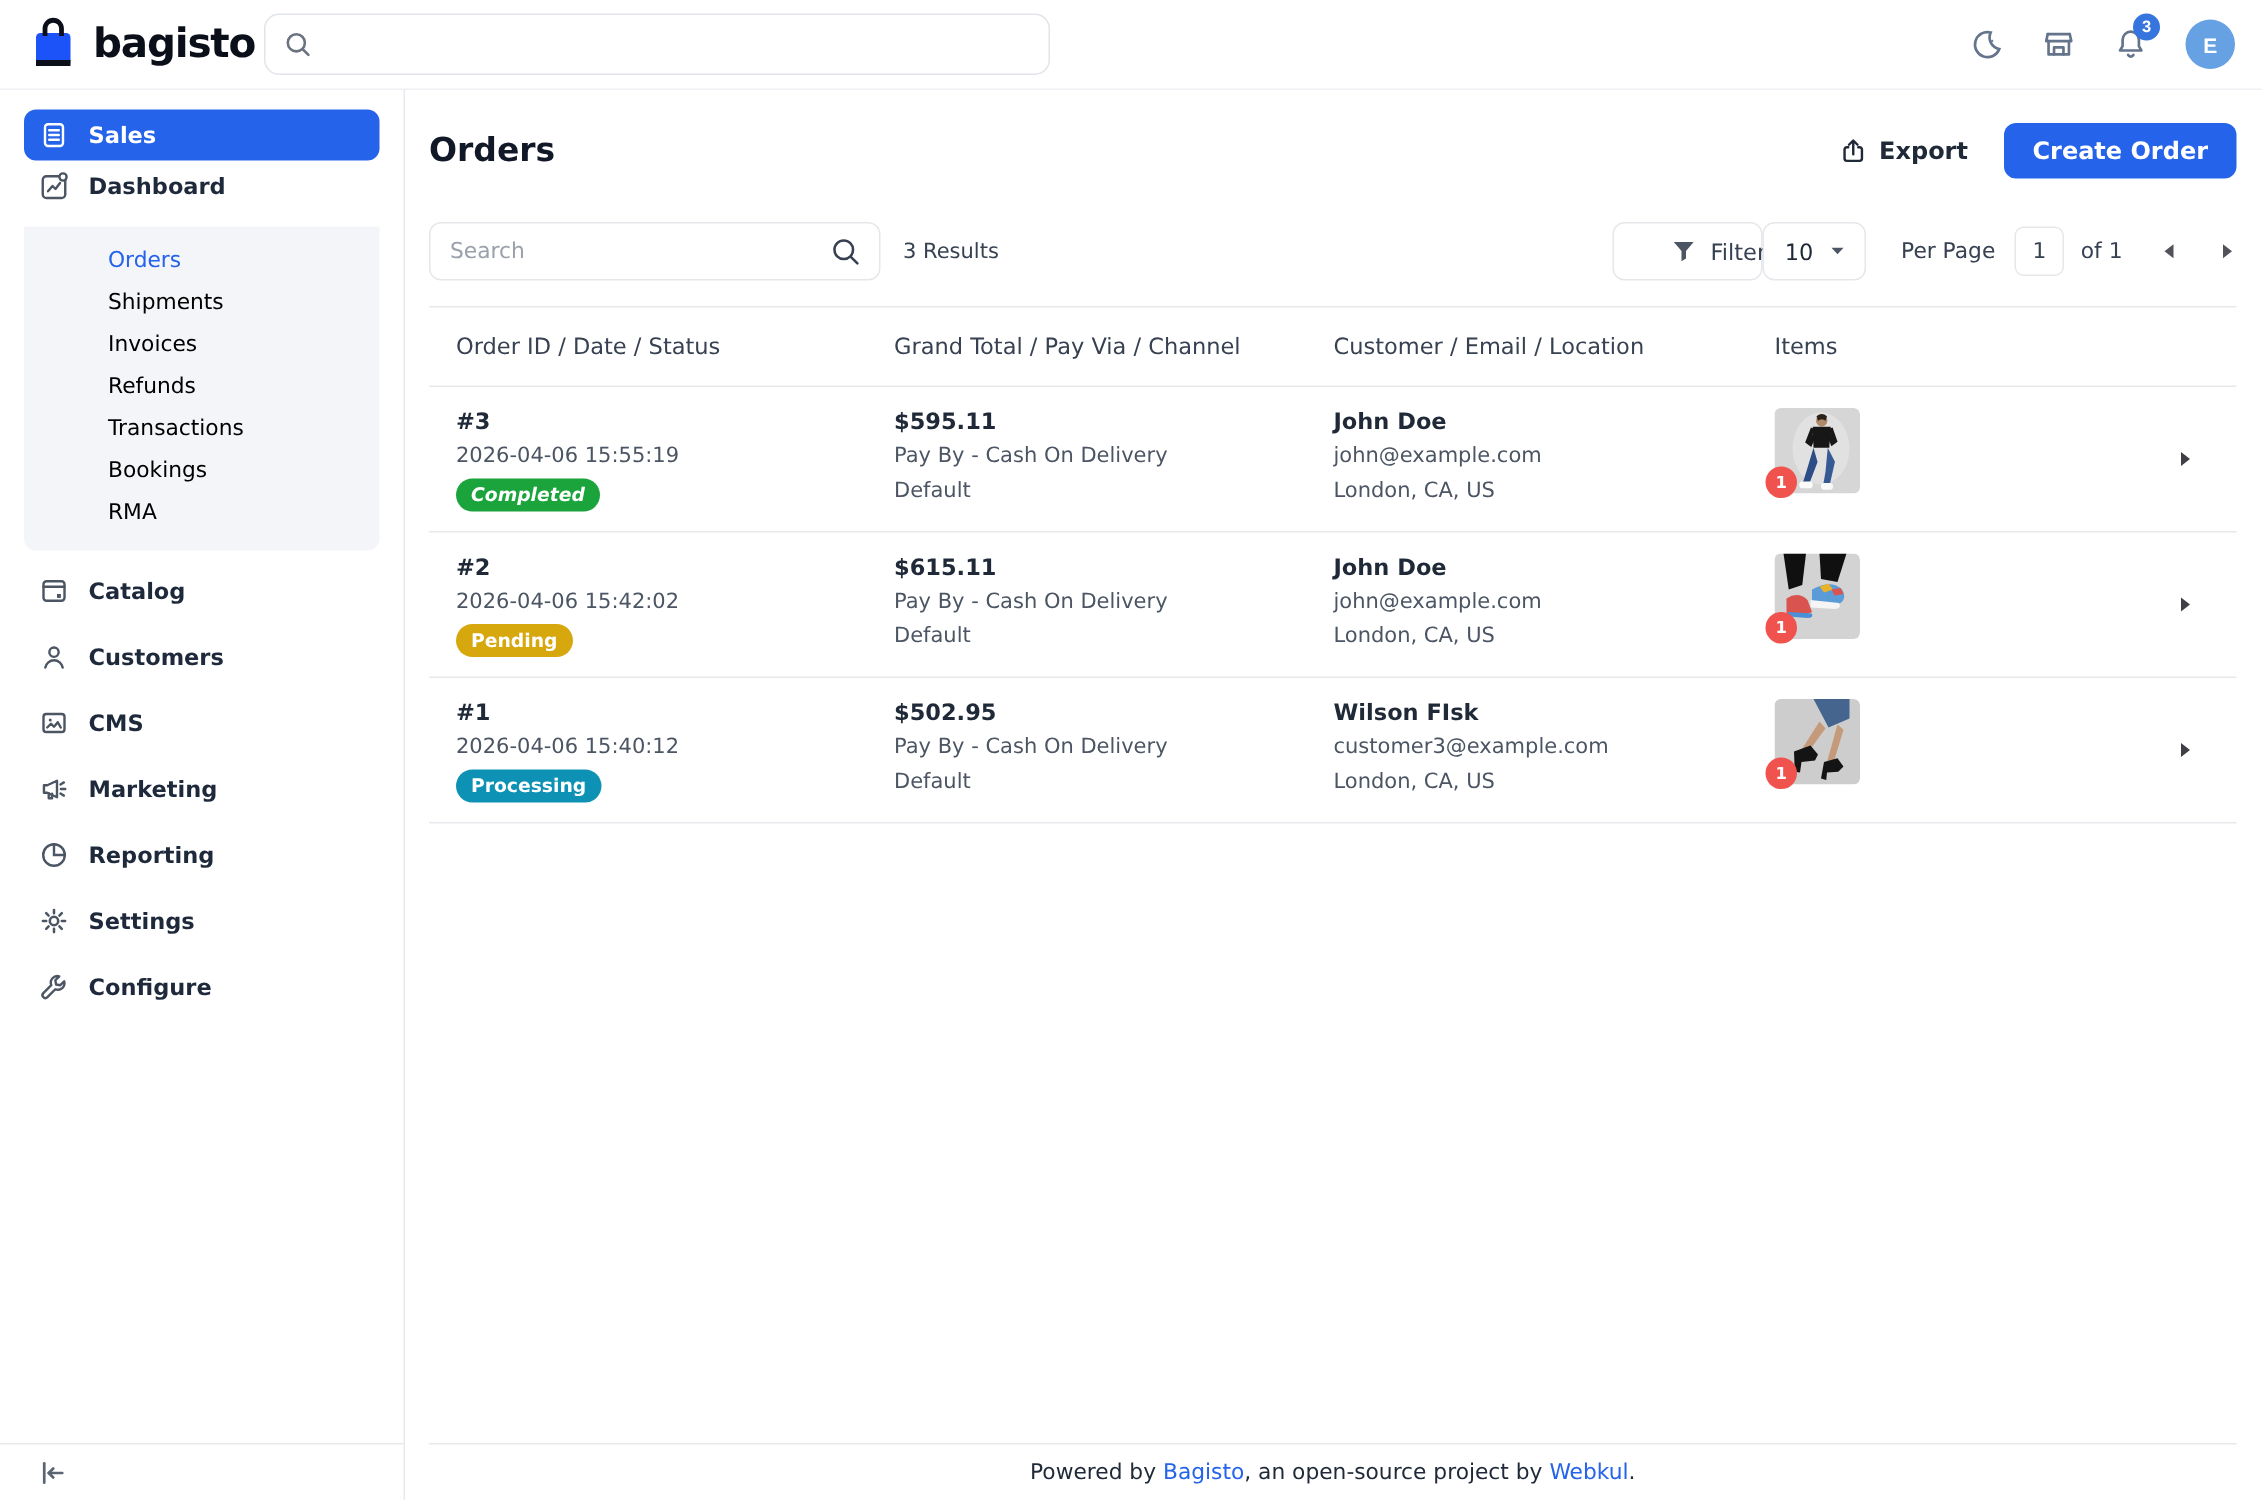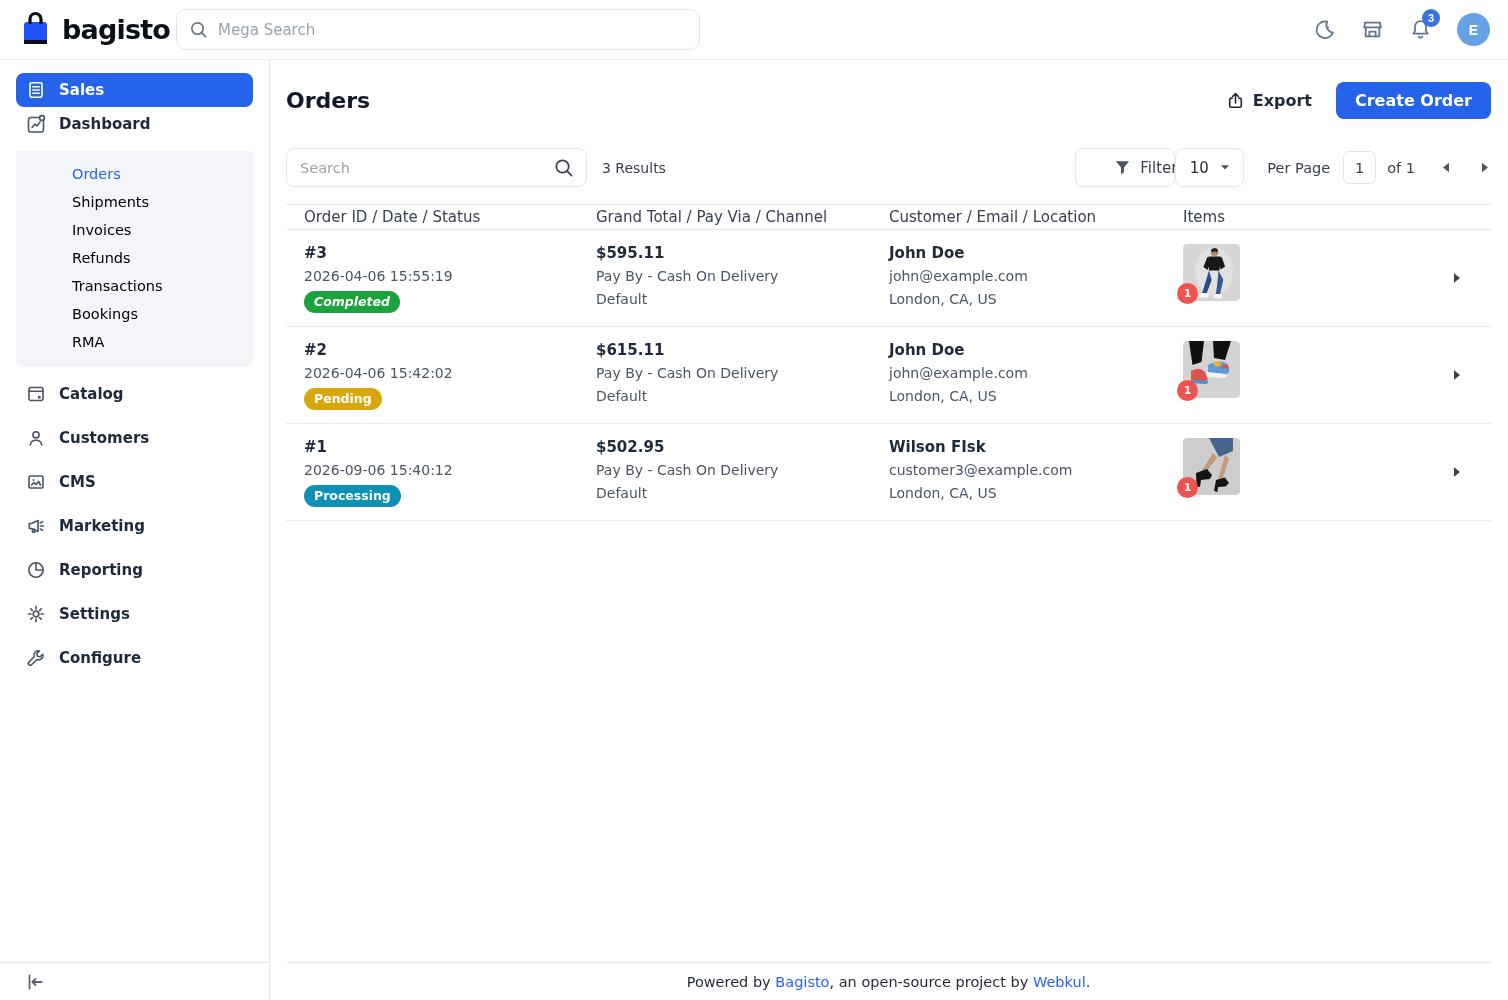--- a/index.html
+++ b/index.html
@@ -49,21 +49,21 @@
   .pp-select { width:69px; height:39px; border:1px solid #e5e7eb; border-radius:8px; display:flex; align-items:center; justify-content:center; gap:11px; font-size:15px; color:#1f2937; cursor:pointer; background:#fff; }
   .pp-label { margin-left:23px; font-size:14.5px; color:#374151; }
   .page-input { margin-left:13px; width:33px; height:33px; border:1px solid #e5e7eb; border-radius:6px; text-align:center; font-size:14.5px; color:#374151; outline:none; font-family:inherit; }
   .of-label { margin-left:11px; font-size:14.5px; color:#374151; }
   .pg-btn { background:none; border:none; cursor:pointer; padding:2px; display:flex; }
   .pg-prev { margin-left:25px; } .pg-next { margin-left:27px; }
 
   
   .datagrid { margin-top:17px; }
   .dg-header, .dg-row { display:grid; grid-template-columns:292px 293px 294px 1fr; }
-  .dg-header { border-top:1px solid #e7e9ed; border-bottom:1px solid #e7e9ed; height:26px; align-items:center; }
+  .dg-header { border-top:1px solid #e7e9ed; border-bottom:1px solid #e7e9ed; height:54px; align-items:center; }
   .dg-header > div { padding-left:18px; font-size:15px; color:#374151; }
   .dg-row { border-bottom:1px solid #e7e9ed; padding:14px 0 13px; position:relative; cursor:pointer; }
   .cell { padding-left:18px; }
   .l1 { font-size:15px; font-weight:700; color:#1f2937; margin-bottom:6px; }
   .l2 { font-size:14px; color:#4b5563; margin-bottom:7px; }
   .l3 { font-size:14px; color:#4b5563; }
   .badge { display:inline-block; padding:3px 10px 4px; border-radius:12px; color:#fff; font-size:12.5px; font-weight:700; }
   .thumb-wrap { position:relative; width:57px; height:57px; margin-left:18px; }
   .thumb { width:57px; height:57px; border-radius:4px; display:block; }
   .item-badge { position:absolute; left:-6px; bottom:-3px; width:21px; height:21px; border-radius:50%; color:#fff; font-size:11px; font-weight:700; display:flex; align-items:center; justify-content:center; }
@@ -86,21 +86,20 @@
     </span>
     <span class="brand-text">bagisto</span>
   </div>
   <div class="mega-search">
     <span style="display:flex;">
       <svg width="19" height="19" viewBox="0 0 20 20" fill="none" stroke="#6b7280" stroke-width="1.8" stroke-linecap="round">
         <circle cx="9" cy="9" r="6"></circle>
           <path d="M13.5 13.5 L17.5 17.5"></path>
       </svg>
     </span>
-    <input type="text" placeholder="Mega Search" style="">
   </div>
   <div class="top-actions">
     <button class="icon-btn">
       <span style="display:flex;">
         <svg width="23" height="23" viewBox="0 0 22 22" fill="none" stroke="#64748b" stroke-width="1.7" stroke-linecap="round">
           <path d="M13.5 3.5 a8 8 0 1 0 5.5 10.5 a7.5 7.5 0 0 1 -5.5 -10.5 z"></path>
           <path d="M14.5 8 l0.9 0.9 l-0.9 0.9 l-0.9 -0.9 z" fill="#64748b" stroke="none"></path>
         </svg>
       </span>
     </button>
@@ -398,21 +397,21 @@
         <span class="row-chevron">
           <svg width="8" height="11" viewBox="0 0 8 11">
               <path d="M1 0.8 v9.4 l6 -4.7 z" fill="#3f3f46"></path>
             </svg>
         </span>
       </div>
 
       <div class="dg-row">
         <div class="cell">
           <div class="l1">#1</div>
-          <div class="l2">2026-09-06 15:40:12</div>
+          <div class="l2">2026-04-06 15:40:12</div>
           <span class="badge" style="background-color: rgb(13, 145, 181);">Processing</span>
         </div>
         <div class="cell">
           <div class="l1">$502.95</div>
           <div class="l2">Pay By - Cash On Delivery</div>
           <div class="l3">Default</div>
         </div>
         <div class="cell">
           <div class="l1">Wilson FIsk</div>
           <div class="l2">customer3@example.com</div>

